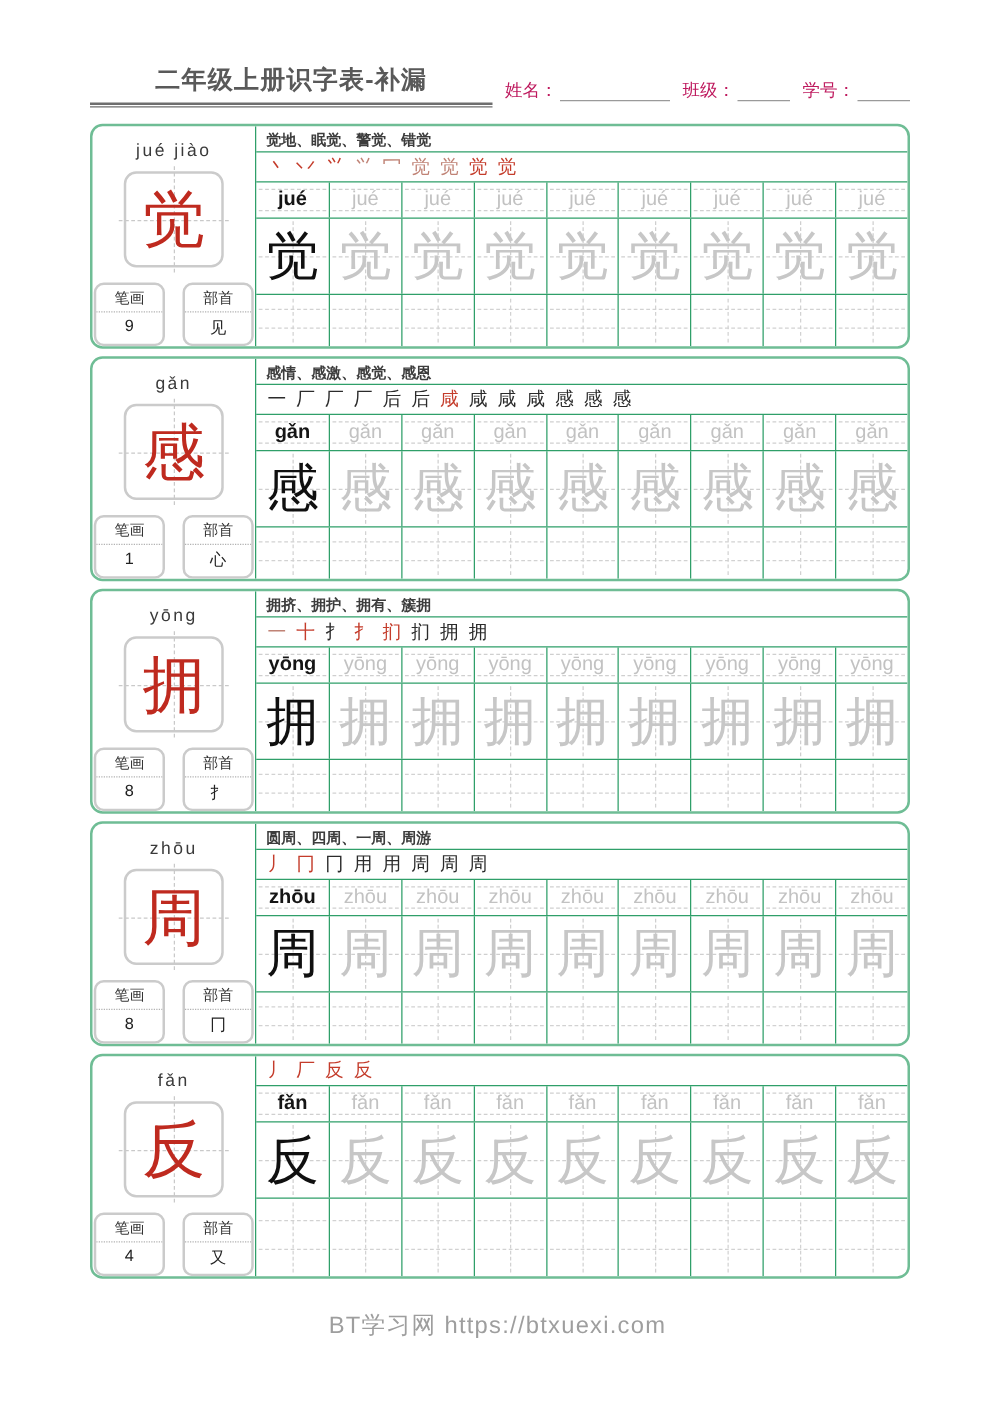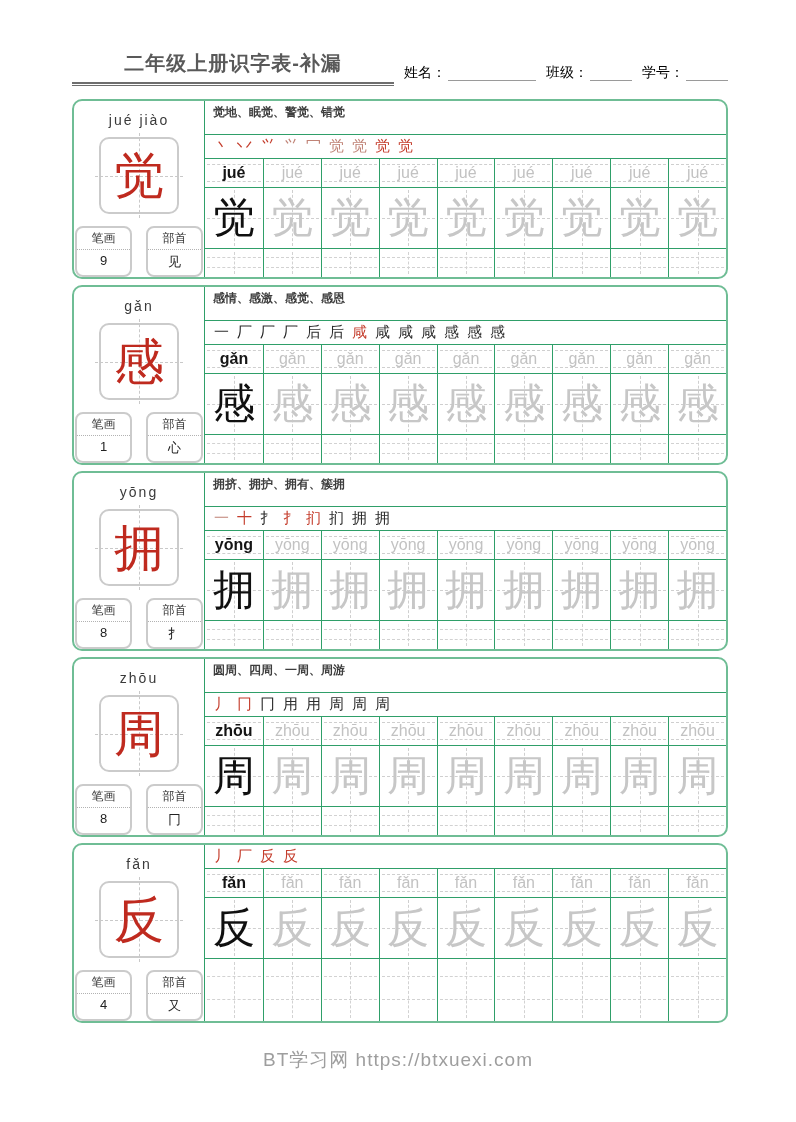--- a/index.html
+++ b/index.html
@@ -11,21 +11,21 @@
   *{margin:0;padding:0;box-sizing:border-box;}
   body{background:#ffffff;font-family:"Liberation Sans","DejaVu Sans",sans-serif;}
   .page{width:796px;height:1122px;background:#fff;position:relative;overflow:hidden;}
   .content{margin:0 68px 0 72px;}
 
   
   .header{padding-top:50px;display:flex;justify-content:space-between;align-items:flex-end;}
   .title-block{width:322px;text-align:center;}
   .page-title{font-size:20px;font-weight:bold;color:#595959;letter-spacing:1px;}
   .title-underline{margin-top:5px;height:4px;border-top:2px solid #6e6e6e;border-bottom:1px solid #6e6e6e;}
-  .fields{display:flex;align-items:flex-end;font-size:14px;color:#000000;padding-bottom:4px;}
+  .fields{display:flex;align-items:flex-end;font-size:14px;color:#be185d;padding-bottom:4px;}
   .field-label{white-space:nowrap;}
   .field-line{display:inline-block;border-bottom:1px solid #9a9a9a;height:14px;margin:0 10px 1px 2px;}
   .field-line.long{width:88px;}
   .field-line.short{width:42px;}
   .fields .field-line:last-child{margin-right:0;}
 
   
   .main{margin-top:13px;}
   .block{display:flex;height:180px;border:2px solid var(--green-light);border-radius:10px;overflow:hidden;margin-bottom:6px;background:#fff;}
   .block-left{width:131px;flex:none;border-right:1px solid var(--green);display:flex;flex-direction:column;align-items:center;padding-top:11px;}
@@ -33,21 +33,21 @@
   .char-box{width:80px;height:80px;border:2px solid #cbcbcb;border-radius:10px;position:relative;display:flex;align-items:center;justify-content:center;}
   .char-box::before{content:"";position:absolute;left:-6px;right:-6px;top:50%;border-top:1px dashed var(--guide);}
   .char-box::after{content:"";position:absolute;top:-6px;bottom:-6px;left:50%;border-left:1px dashed var(--guide);}
   .big-char{font-family:"DejaVu Serif","Liberation Serif",serif;font-size:50px;line-height:1;color:var(--red);position:relative;z-index:1;}
   .meta{display:flex;gap:14px;margin-top:12px;}
   .meta-box{width:57px;border:2px solid #cbcbcb;border-radius:8px;text-align:center;overflow:hidden;}
   .meta-label{font-size:12px;color:#333;padding:2px 0 2px;border-bottom:1px dotted #b2b2b2;}
   .meta-value{font-size:13px;color:#222;padding:3px 0 4px;}
 
   .block-right{flex:1;display:flex;flex-direction:column;}
-  .words-row{height:34px;flex:none;border-bottom:1px solid var(--green);font-size:12px;font-weight:bold;color:#3d3d3d;padding:3px 0 0 8px;}
+  .words-row{height:21px;flex:none;border-bottom:1px solid var(--green);font-size:12px;font-weight:bold;color:#3d3d3d;padding:3px 0 0 8px;}
   .strokes-row{height:24px;flex:none;border-bottom:1px solid var(--green);display:flex;align-items:center;gap:8px;padding-left:9px;font-family:"DejaVu Serif","Liberation Serif",serif;font-size:15px;line-height:1;}
   .stroke.red{color:#c43c2b;}
   .stroke.dim{color:#c08376;}
   .stroke.black{color:#2b2b2b;}
 
   .grid-row{display:grid;grid-template-columns:repeat(9,1fr);}
   .grid-row > :not(:first-child){border-left:1px solid var(--green);}
 
   .pinyin-row{height:29px;flex:none;border-bottom:1px solid var(--green);}
   .pcell{position:relative;display:flex;align-items:center;justify-content:center;font-size:16px;color:#c2c2c2;}

